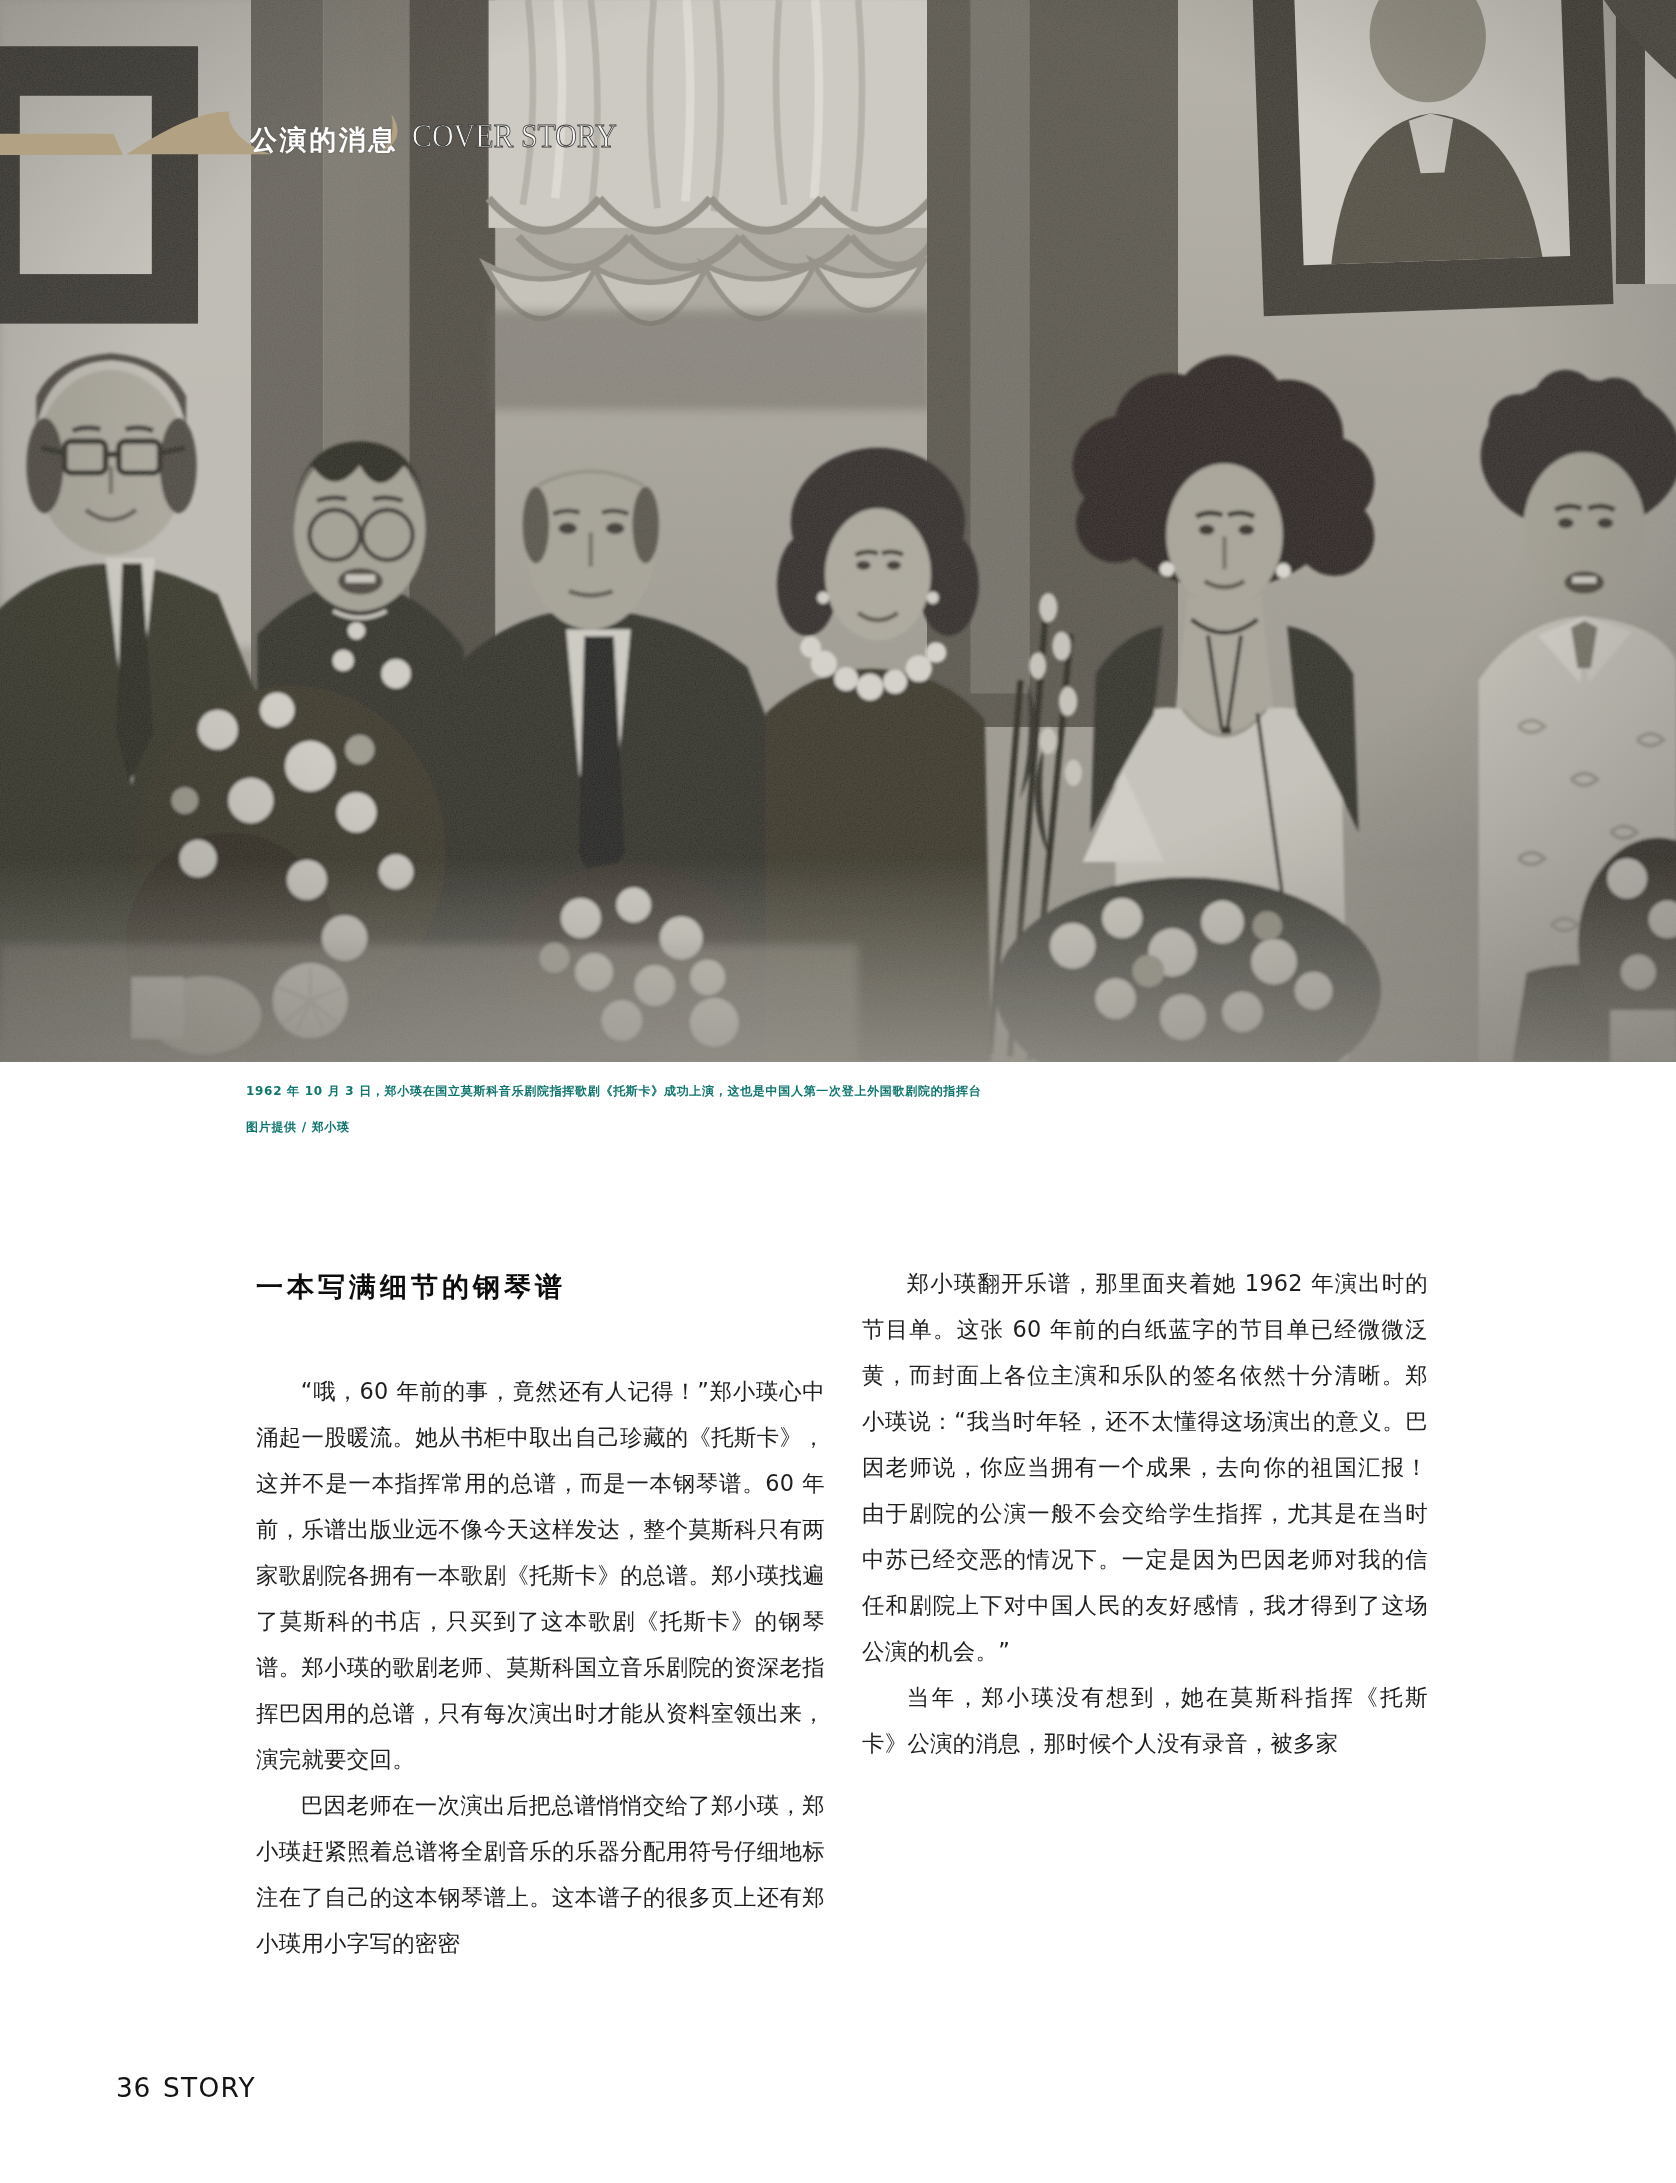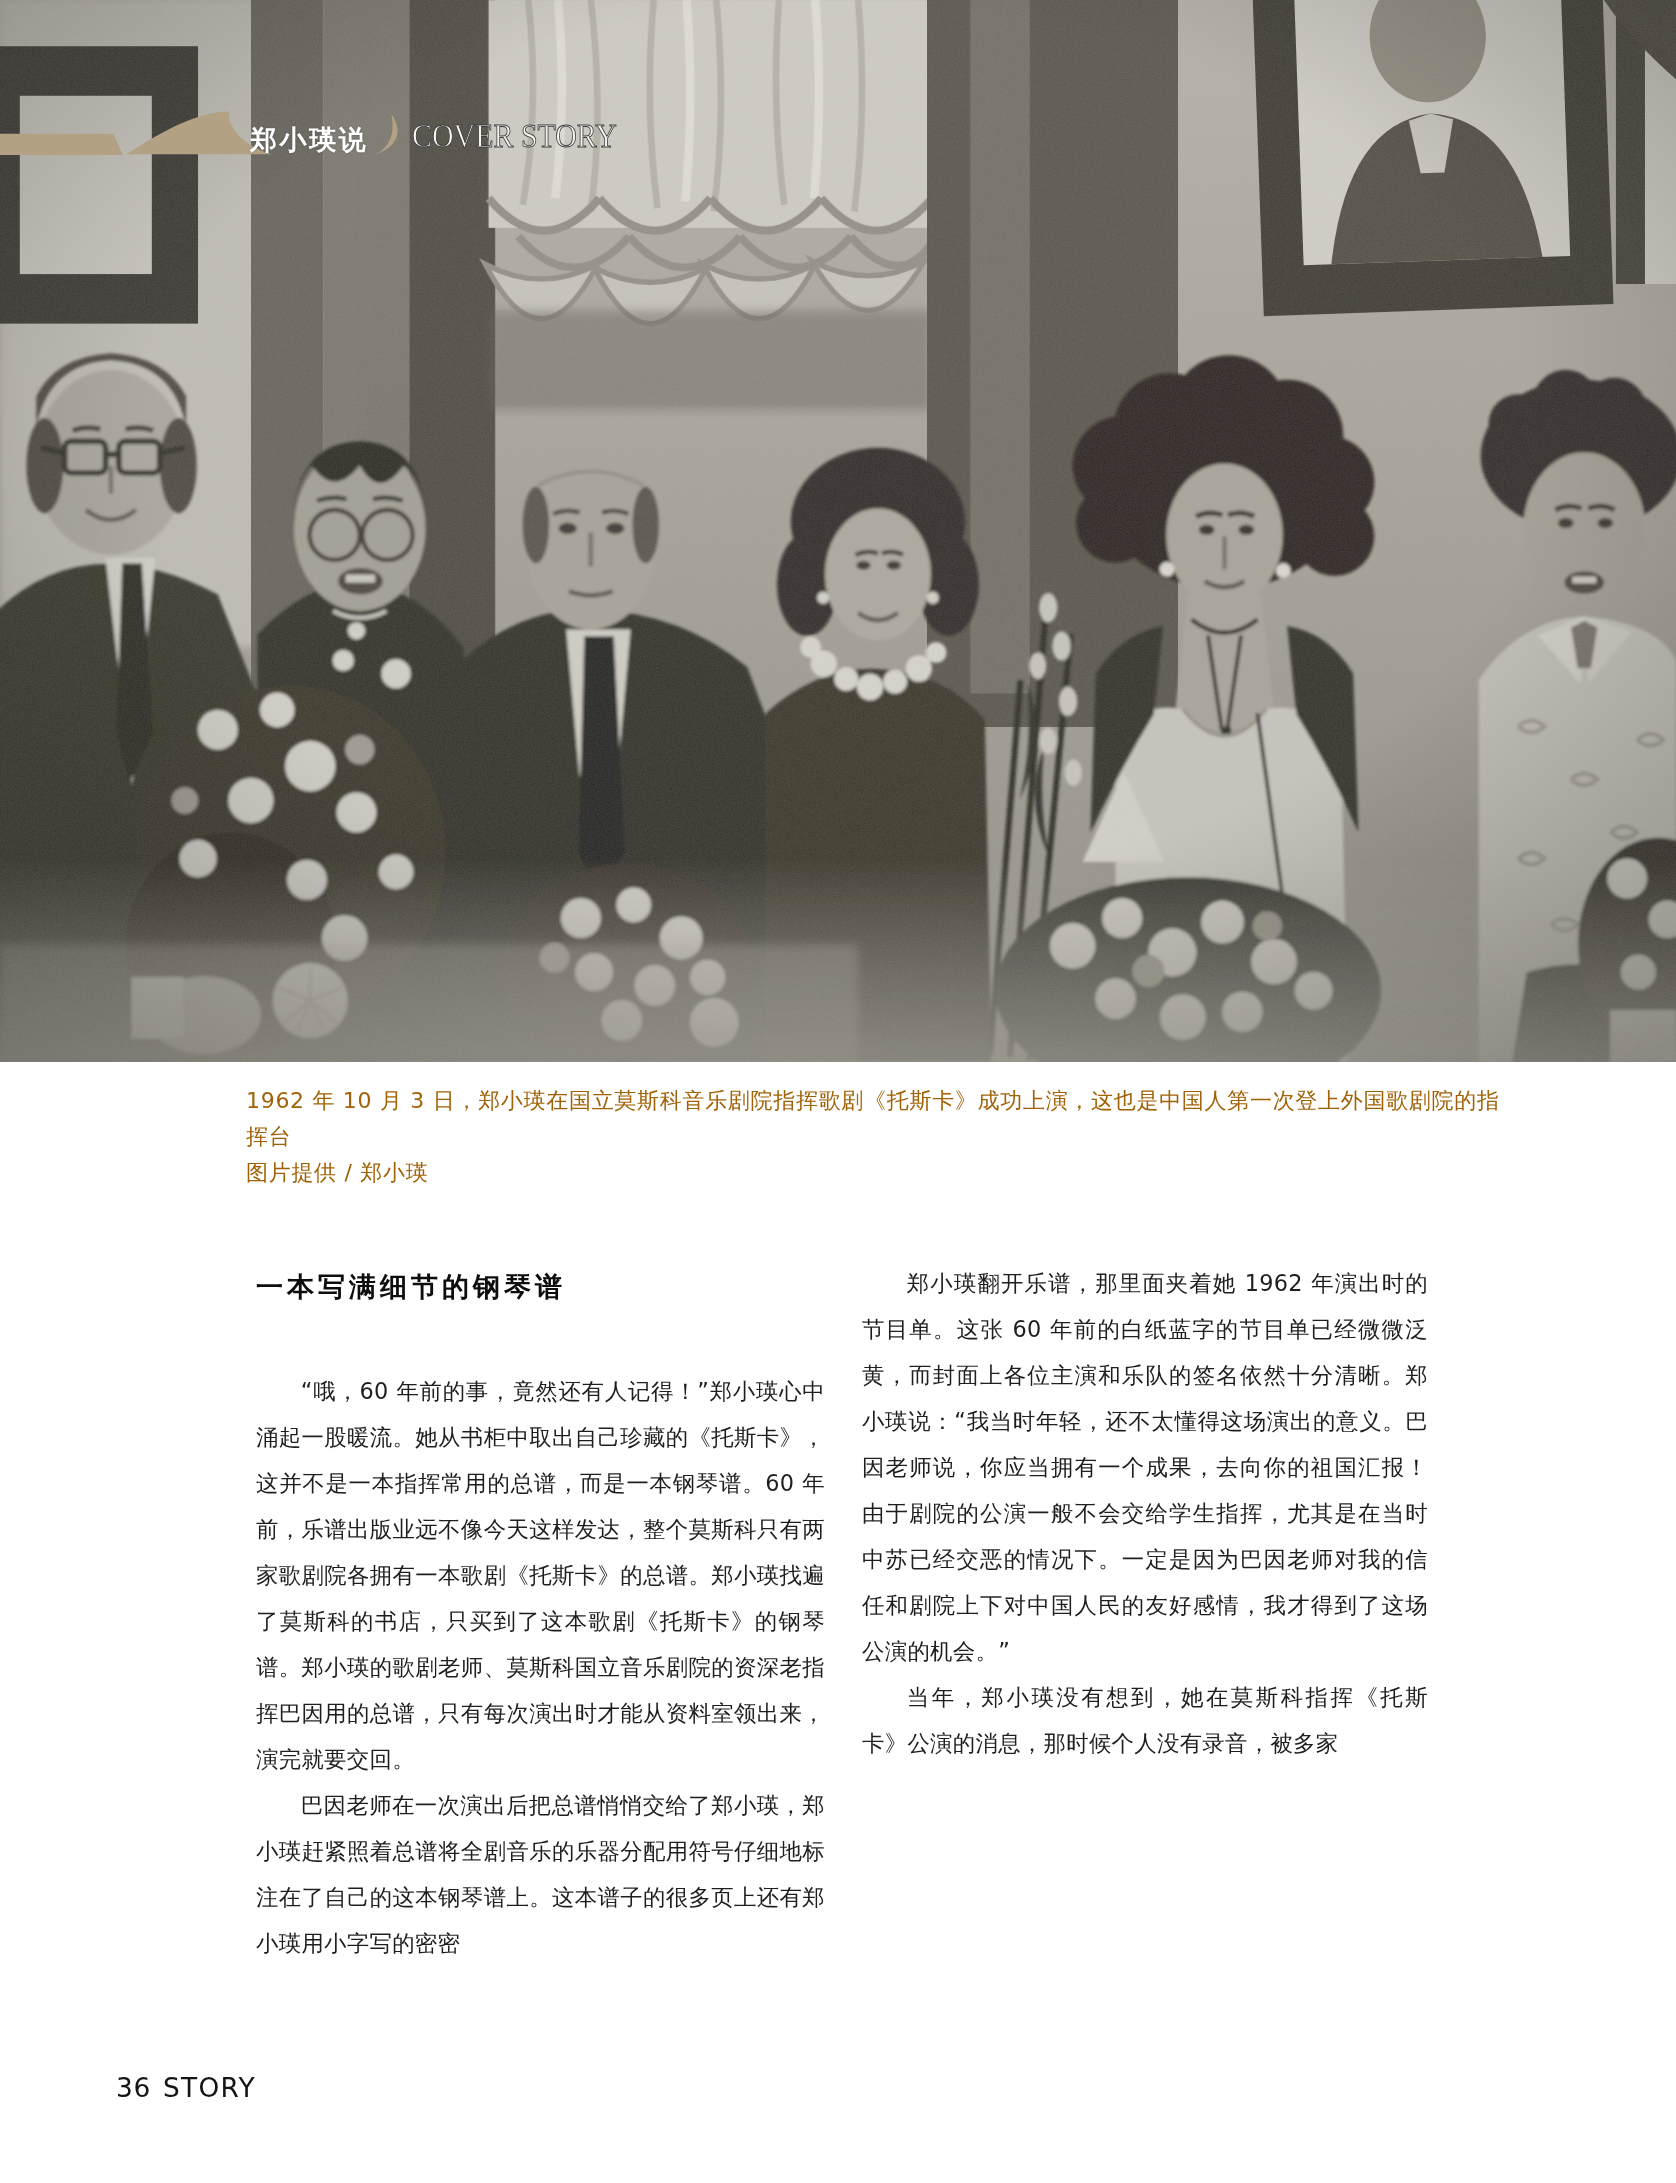--- a/index.html
+++ b/index.html
@@ -18,21 +18,21 @@
     text-shadow:0 0 2px rgba(40,40,40,.45);
   }
   .ribbon-en{
     position:absolute;left:412px;top:119px;font-family:"Liberation Serif","DejaVu Serif",serif;
     font-size:34px;line-height:34px;color:#f7f6f3;letter-spacing:0px;white-space:nowrap;
     -webkit-text-stroke:0.9px #3c3c3c;transform:scaleX(.88);transform-origin:left top;
   }
   
   .caption{
     position:absolute;left:246px;top:1061px;width:1254px;
-    font-size:22px;line-height:36px;font-weight:normal;color:#a16207;letter-spacing:0.7px;
+    font-size:12px;line-height:36px;font-weight:bold;color:#0f766e;letter-spacing:0.7px;
   }
   .caption span{display:block;}
   
   .col{position:absolute;margin-left:12px;}
   .col-left{left:244px;top:1272px;width:569px;}
   .col-right{left:850px;top:1260px;width:566px;}
   .heading{
     margin:0 0 66px 0;font-size:27px;line-height:30px;font-weight:bold;
     color:#0d0d0d;letter-spacing:4px;
   }
@@ -367,21 +367,21 @@
   <rect width="2539" height="1608" fill="#7a6f5c" opacity=".05"></rect>
   <rect width="2539" height="1608" filter="url(#grain)" opacity=".22"></rect>
 </svg>
 </section>
 
 <svg class="ribbon-svg" viewBox="0 0 1000 95">
   <path d="M0,42 H172 L186,74 H0 Z" fill="#b2a183"></path>
   <path d="M192,73 C245,37 302,8 347,8 C344,32 368,60 412,73 Z" fill="#b2a183"></path>
   <path d="M568,73 C597,65 614,42 593,12 C599,42 590,64 568,73 Z" fill="#b2a183"></path>
 </svg>
-<span class="ribbon-cn">郑小瑛说</span>
+<span class="ribbon-cn">公演的消息</span>
 <span class="ribbon-en">COVER STORY</span>
 
 <p class="caption">
   <span>1962 年 10 月 3 日，郑小瑛在国立莫斯科音乐剧院指挥歌剧《托斯卡》成功上演，这也是中国人第一次登上外国歌剧院的指挥台</span>
   <span>图片提供 / 郑小瑛</span>
 </p>
 
 <main>
   <div class="col col-left">
     <h1 class="heading">一本写满细节的钢琴谱</h1>

